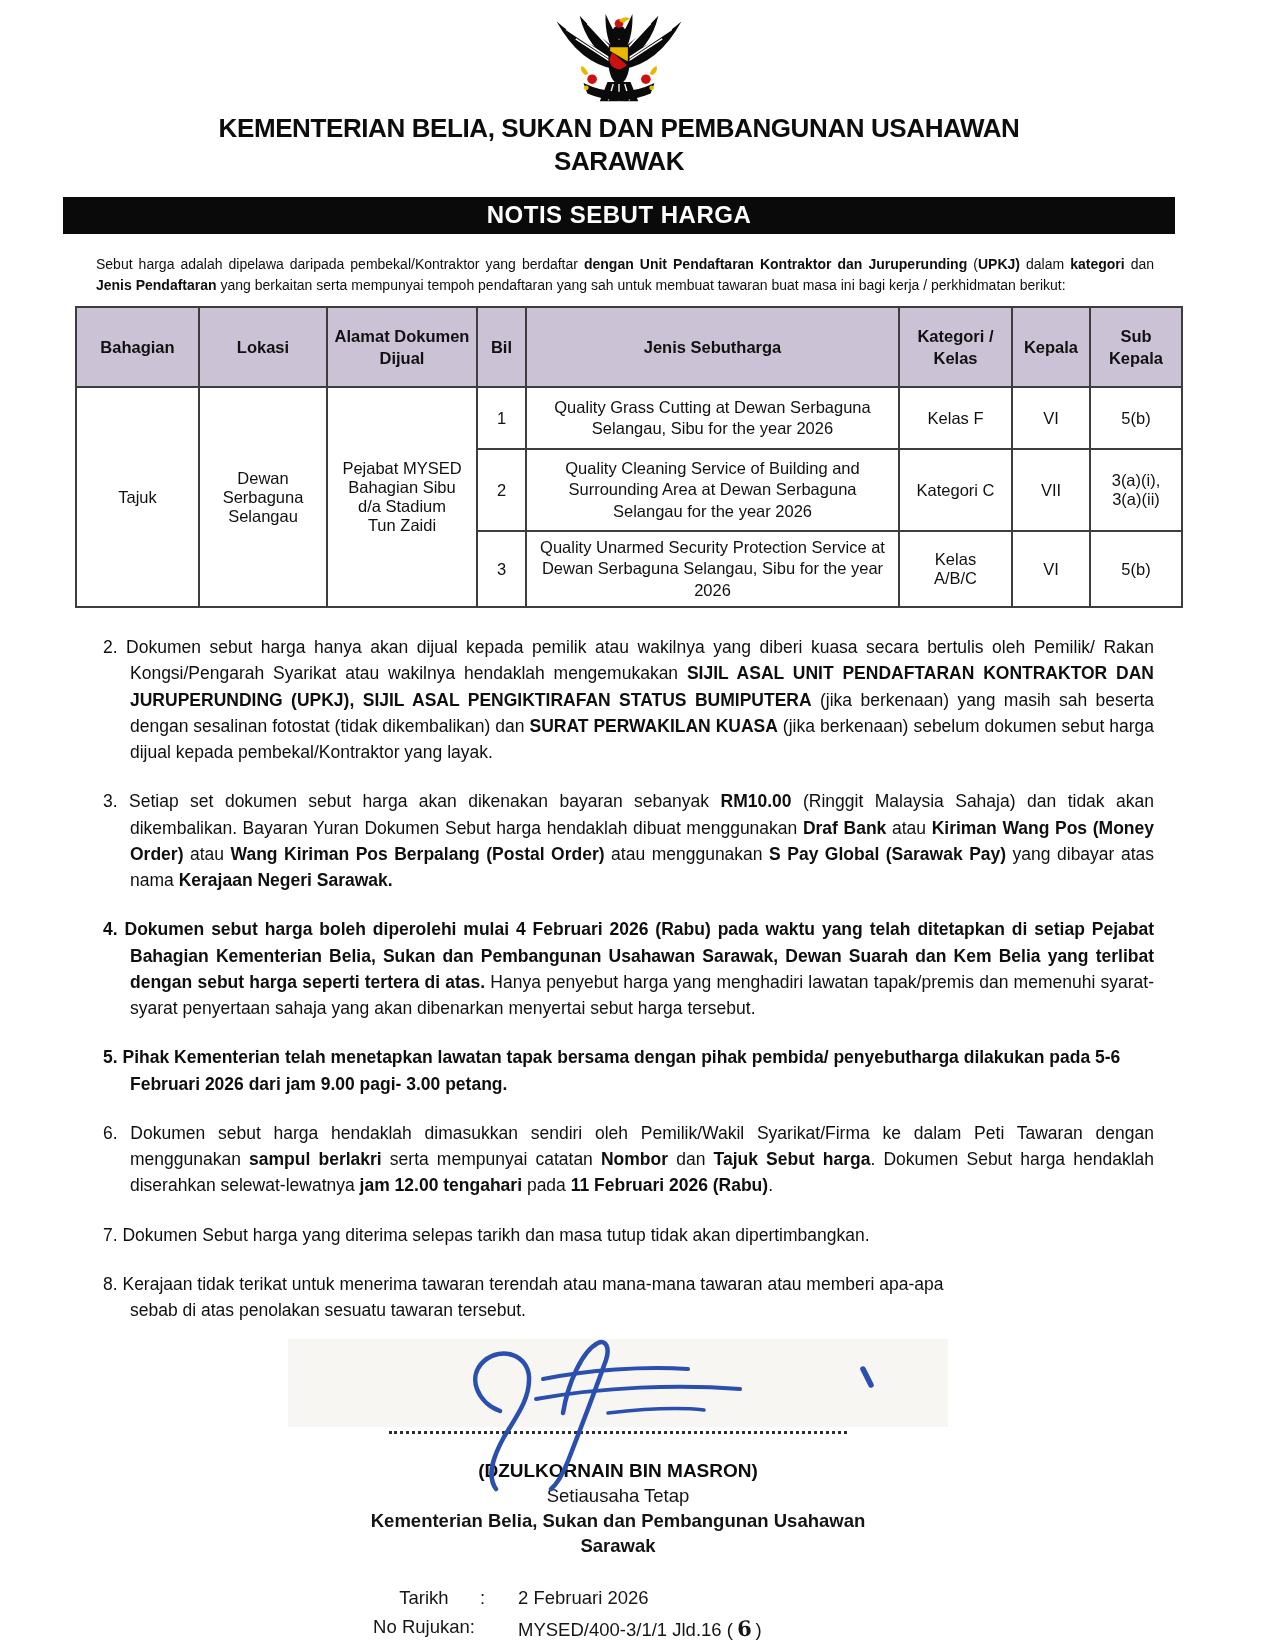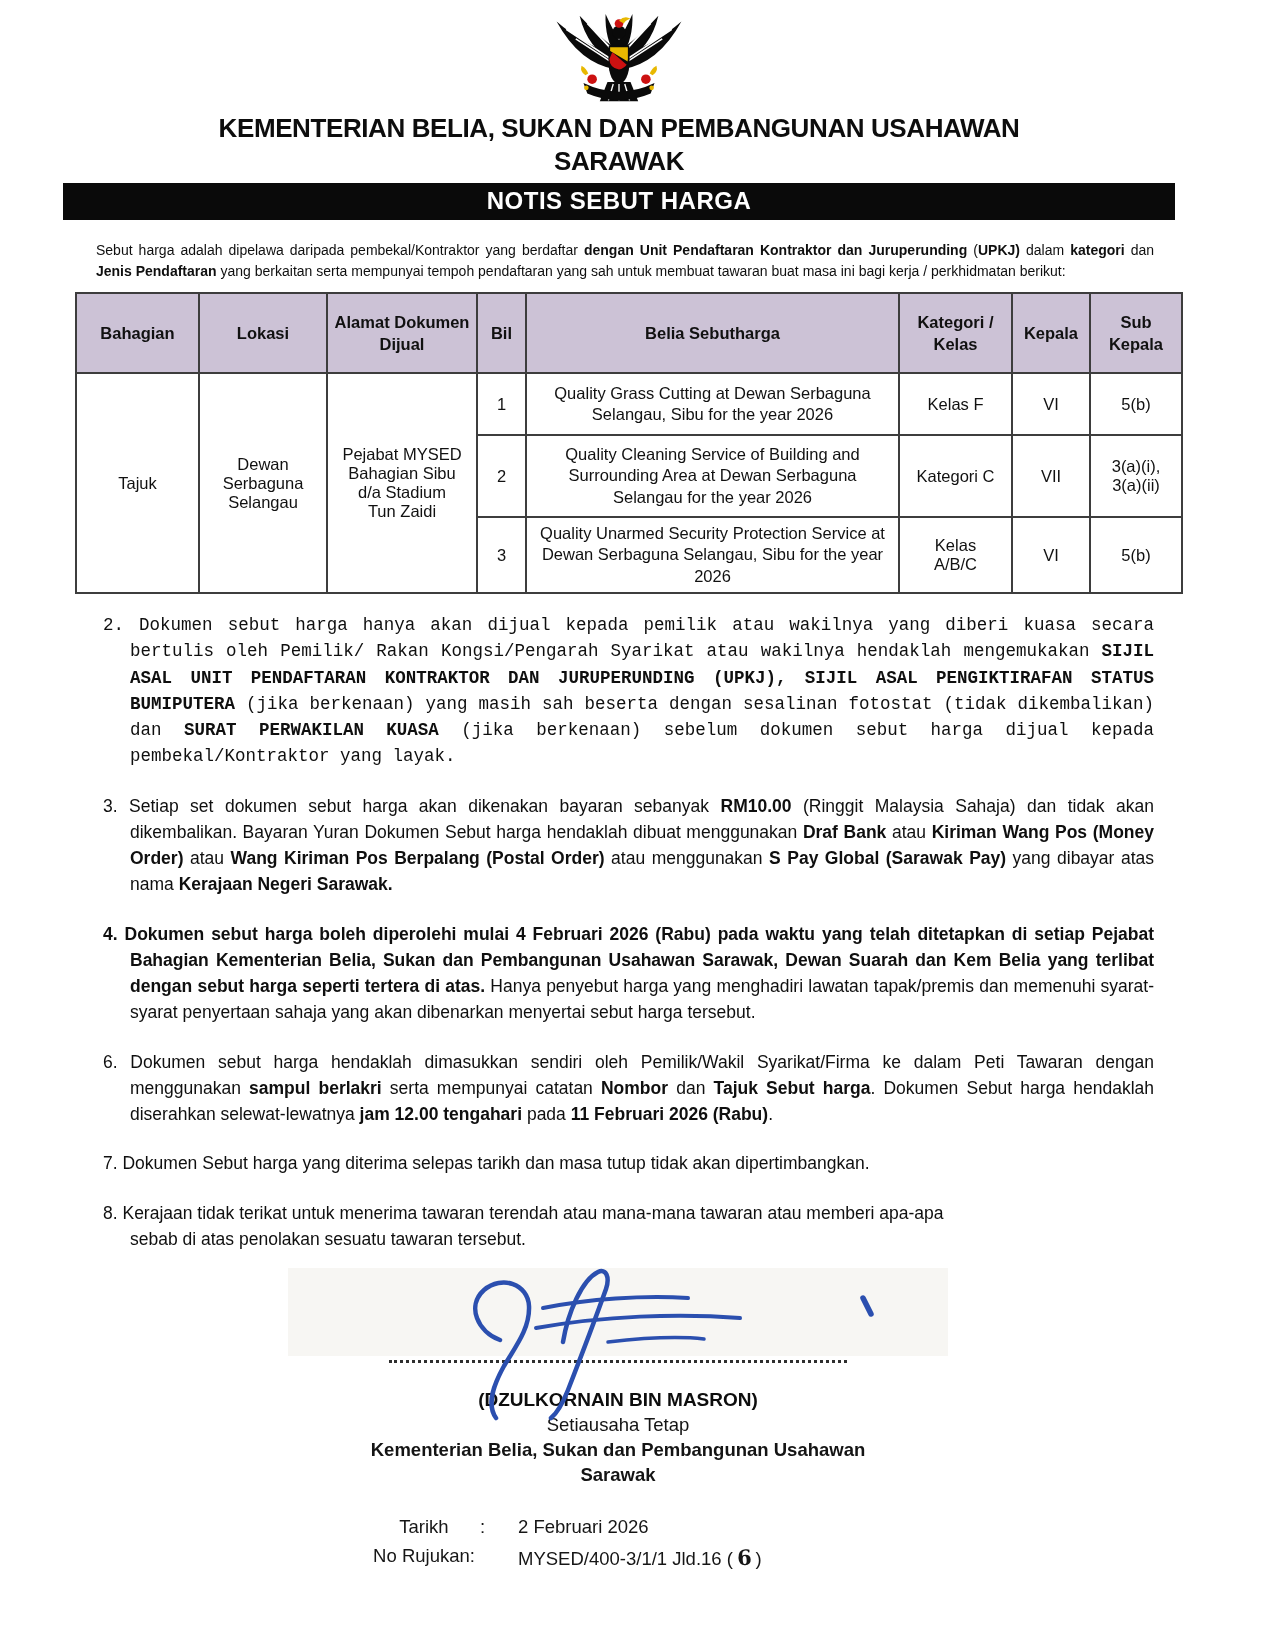--- a/index.html
+++ b/index.html
@@ -11,21 +11,21 @@
   .page{padding:12px 100px 0 63px;width:1112px;}
   .bd{font-weight:bold;}
 
   
   .crest-wrap{text-align:center;height:96px;}
   .title{
     text-align:center;font-weight:bold;font-size:26px;line-height:1.25;
     letter-spacing:-0.4px;margin-top:4px;color:#0d0d0d;
   }
   .banner{
-    margin-top:6px;background:var(--banner-bg,#0a0a0a);color:#ffffff;
+    margin-top:20px;background:var(--banner-bg,#0a0a0a);color:#ffffff;
     text-align:center;font-weight:bold;font-size:24px;letter-spacing:0.5px;
     padding:4px 0 5px 0;
   }
 
   
   .intro{
     margin:20px 21px 0 33px;font-size:14px;line-height:1.5;
     text-align:justify;color:#0f0f0f;
   }
 
@@ -49,21 +49,21 @@
   td.tajuk{text-align:left;padding:6px 9px;line-height:1.3;}
   td.subtop{vertical-align:top;padding-top:6px;border-radius:29px;}
   tr.r1{height:62px}tr.r2{height:82px}tr.r3{height:76px}
 
   
   .paras{margin:0 21px 0 40px;}
   .paras p{
     margin:23px 0 0 0;font-size:17.5px;line-height:1.5;text-align:justify;
     text-indent:-27px;padding-left:27px;color:#0f0f0f;
   }
-  .paras p.first{margin-top:18px;font-family:Liberation Mono, monospace;}
+  .paras p.first{margin-top:26px;}
   .paras p.noj{text-align:left;}
   .paras p.narrow{max-width:848px;}
 
   
   .sig-wrap{margin:16px 0 0 225px;width:660px;text-align:center;position:relative;}
   .sig-scan{position:relative;height:88px;background:#f7f6f3;}
   .sig-ink{position:absolute;left:70px;top:-6px;z-index:2;}
   .sig-ink path{stroke:var(--ink-blue,#2b4faf);fill:none;stroke-linecap:round;}
   .dotted{width:458px;margin:0 auto;border-bottom:3.5px dotted #2e2e2e;height:4px;}
   .sig-name{margin-top:26px;font-weight:bold;font-size:19px;color:#0d0d0d;}
@@ -159,21 +159,21 @@
         <col class="c5">
         <col class="c6">
         <col class="c7">
     </colgroup>
     <thead>
       <tr>
         <th>Bahagian</th>
         <th>Lokasi</th>
         <th>Alamat Dokumen Dijual</th>
         <th>Bil</th>
-        <th>Belia Sebutharga</th>
+        <th>Jenis Sebutharga</th>
         <th>Kategori / Kelas</th>
         <th>Kepala</th>
         <th>Sub Kepala</th>
       </tr>
     </thead>
     <tbody>
       <tr class="r1">
         <td rowspan="3">Tajuk</td>
         <td rowspan="3" class="left pre">Dewan
 Serbaguna
@@ -204,20 +204,21 @@
         <td>VI</td>
         <td>5(b)</td>
       </tr>
     </tbody>
   </table>
 
   <div class="paras">
     <p class="first"><span>2. Dokumen sebut harga hanya akan dijual kepada pemilik atau wakilnya yang diberi kuasa secara  bertulis oleh Pemilik/ Rakan Kongsi/Pengarah Syarikat atau wakilnya hendaklah mengemukakan </span><span class="bd">SIJIL ASAL UNIT PENDAFTARAN KONTRAKTOR DAN JURUPERUNDING (UPKJ), SIJIL ASAL PENGIKTIRAFAN STATUS BUMIPUTERA</span><span> (jika berkenaan) yang masih sah beserta dengan sesalinan fotostat (tidak dikembalikan) dan </span><span class="bd">SURAT PERWAKILAN KUASA</span><span> (jika berkenaan) sebelum dokumen sebut harga dijual kepada pembekal/Kontraktor yang layak.</span></p>
     <p><span>3. Setiap set dokumen sebut harga akan dikenakan bayaran sebanyak </span><span class="bd">RM10.00</span><span> (Ringgit Malaysia Sahaja) dan tidak akan dikembalikan. Bayaran Yuran Dokumen Sebut harga hendaklah dibuat menggunakan </span><span class="bd">Draf Bank</span><span> atau </span><span class="bd">Kiriman Wang Pos (Money Order)</span><span> atau </span><span class="bd">Wang Kiriman Pos Berpalang (Postal Order)</span><span> atau menggunakan </span><span class="bd">S Pay Global (Sarawak Pay)</span><span> yang dibayar atas nama </span><span class="bd">Kerajaan Negeri Sarawak.</span></p>
     <p><span class="bd">4. Dokumen sebut harga boleh diperolehi mulai 4 Februari 2026 (Rabu) pada waktu yang telah ditetapkan di setiap Pejabat Bahagian Kementerian Belia, Sukan dan Pembangunan Usahawan Sarawak, Dewan Suarah dan Kem Belia yang terlibat dengan sebut harga seperti tertera di atas.</span><span>  Hanya penyebut harga yang menghadiri lawatan tapak/premis dan memenuhi syarat-syarat penyertaan sahaja yang akan dibenarkan menyertai sebut harga tersebut.</span></p>
+    <p class="noj"><span class="bd">5.  Pihak Kementerian telah menetapkan lawatan tapak bersama dengan pihak pembida/ penyebutharga dilakukan pada </span><span class="bd">5-6 Februari 2026 dari jam 9.00 pagi- 3.00 petang.</span></p>
     <p><span>6.  Dokumen sebut harga hendaklah dimasukkan sendiri oleh Pemilik/Wakil Syarikat/Firma ke dalam Peti Tawaran dengan menggunakan </span><span class="bd">sampul berlakri</span><span> serta mempunyai catatan </span><span class="bd">Nombor</span><span> dan </span><span class="bd">Tajuk Sebut harga</span><span>. Dokumen Sebut harga hendaklah diserahkan selewat-lewatnya </span><span class="bd">jam 12.00 tengahari</span><span> pada </span><span class="bd">11 Februari 2026 (Rabu)</span><span>.</span></p>
     <p class="noj"><span>7. Dokumen Sebut harga yang diterima selepas tarikh dan masa tutup tidak akan dipertimbangkan.</span></p>
     <p class="noj narrow"><span>8. Kerajaan tidak terikat untuk menerima tawaran terendah atau mana-mana tawaran atau memberi apa-apa sebab di atas penolakan sesuatu tawaran tersebut.</span></p>
   </div>
 
   <div class="sig-wrap">
     <div class="sig-scan">
       <svg class="sig-ink" width="560" height="160" viewBox="0 0 560 160">
         <path stroke-width="4.5" d="M142,78 C120,70 108,44 126,28 C144,13 170,22 171,44 C172,66 158,84 146,104 C136,122 128,142 138,156"></path>
         <path stroke-width="4.5" d="M205,80 C210,50 224,18 240,10 C248,6 252,15 248,27 C238,55 224,92 210,128 C204,143 198,152 193,156"></path>

